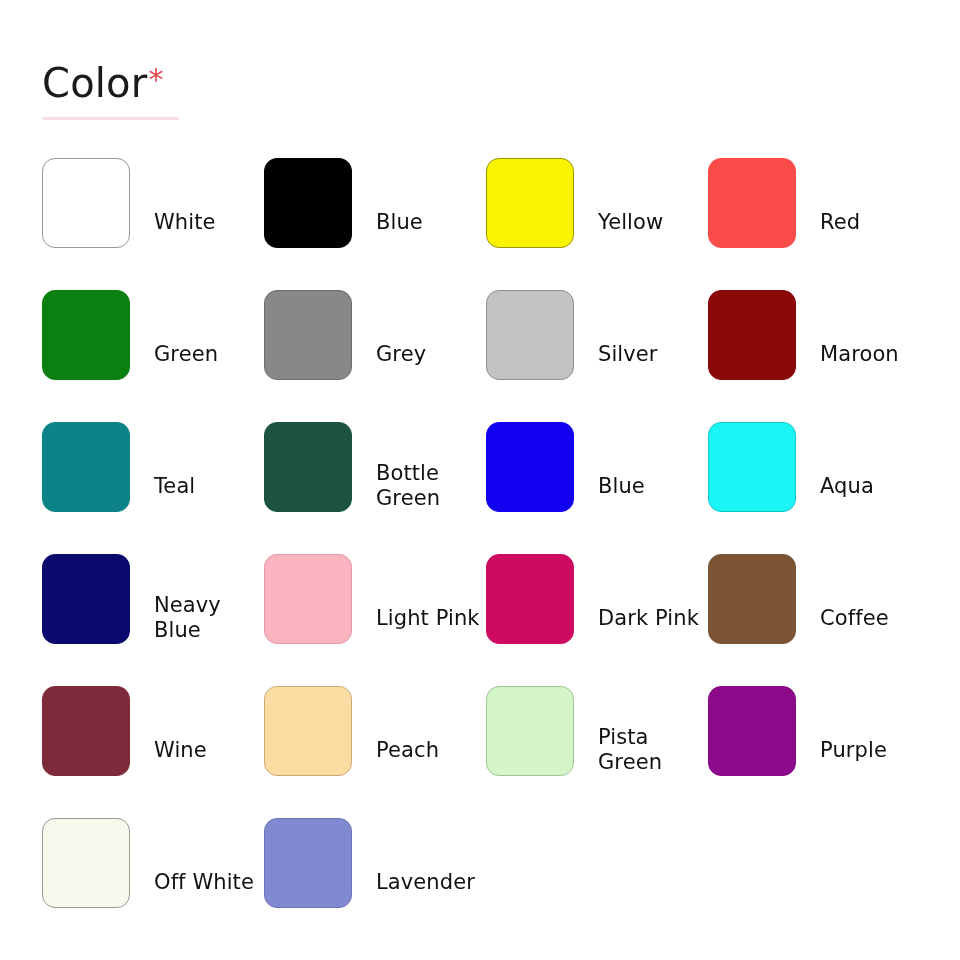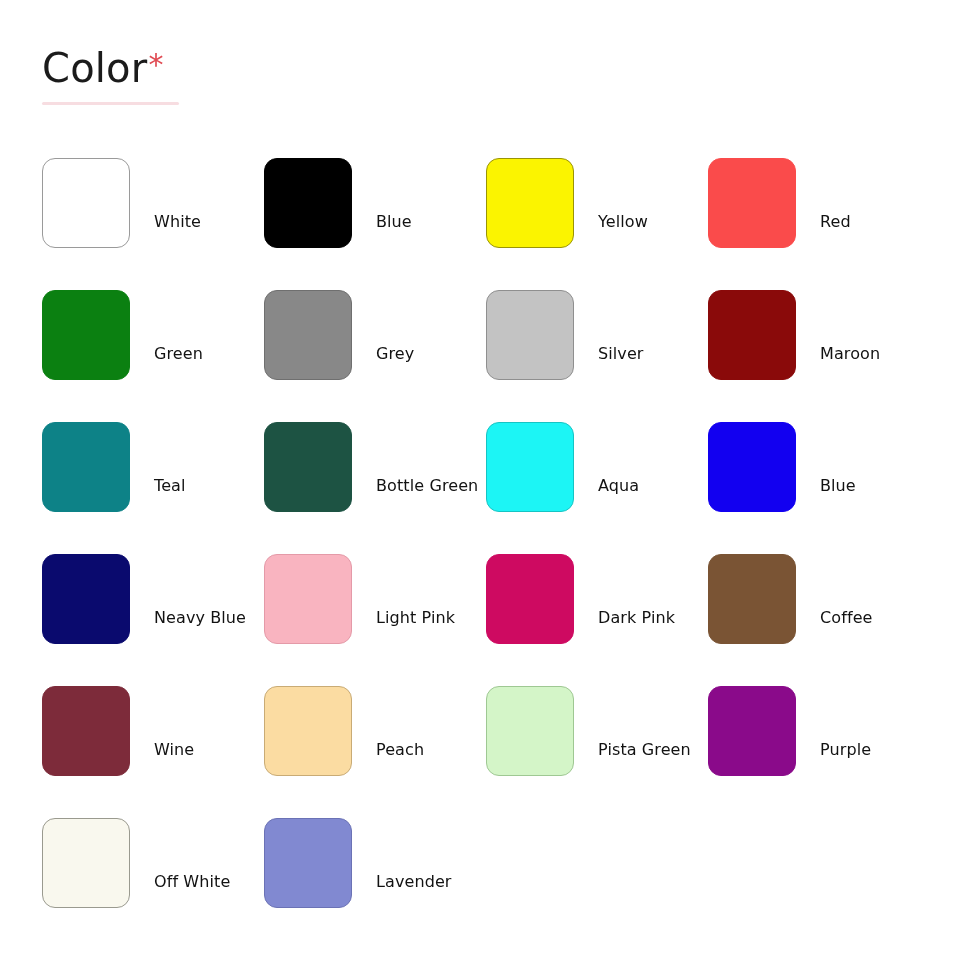--- a/index.html
+++ b/index.html
@@ -18,21 +18,21 @@
     width: 960px;
     height: 960px;
     box-sizing: border-box;
     padding: 0;
   }
 
   
   .field-header {
     position: absolute;
     left: 42px;
-    top: 46px;
+    top: 61px;
     width: 400px;
   }
   .field-title {
     font-size: 40px;
     font-weight: 400;
     color: #1b1b1b;
     line-height: 1.1;
     letter-spacing: 0.2px;
     display: inline-block;
     white-space: nowrap;
@@ -75,21 +75,21 @@
   }
   .swatch-chip {
     width: 88px;
     height: 90px;
     min-width: 88px;
     border-radius: 13px;
     box-sizing: border-box;
     border: 1px solid transparent;
   }
   .swatch-label {
-    font-size: 16px;
+    font-size: 21px;
     line-height: 1.18;
     color: #121212;
     font-weight: 400;
     letter-spacing: 0.1px;
     max-width: 108px;
     white-space: pre-line;
     margin-top: 38px;
   }
 </style>
 </head>
@@ -137,26 +137,26 @@
       </div>
       <div class="swatch-option">
         <div class="swatch-chip" style="background: rgb(13, 130, 135); border-color: rgb(13, 130, 135);"></div>
         <div class="swatch-label">Teal</div>
       </div>
       <div class="swatch-option">
         <div class="swatch-chip" style="background: rgb(29, 83, 67); border-color: rgb(29, 83, 67);"></div>
         <div class="swatch-label">Bottle Green</div>
       </div>
       <div class="swatch-option">
+        <div class="swatch-chip" style="background: rgb(18, 0, 240); border-color: rgb(18, 0, 240);"></div>
+        <div class="swatch-label">Blue</div>
+      </div>
+      <div class="swatch-option">
         <div class="swatch-chip" style="background: rgb(28, 245, 245); border-color: rgb(22, 196, 196);"></div>
         <div class="swatch-label">Aqua</div>
-      </div>
-      <div class="swatch-option">
-        <div class="swatch-chip" style="background: rgb(18, 0, 240); border-color: rgb(18, 0, 240);"></div>
-        <div class="swatch-label">Blue</div>
       </div>
       <div class="swatch-option">
         <div class="swatch-chip" style="background: rgb(10, 10, 110); border-color: rgb(10, 10, 110);"></div>
         <div class="swatch-label">Neavy Blue</div>
       </div>
       <div class="swatch-option">
         <div class="swatch-chip" style="background: rgb(249, 180, 192); border-color: rgb(228, 154, 168);"></div>
         <div class="swatch-label">Light Pink</div>
       </div>
       <div class="swatch-option">

